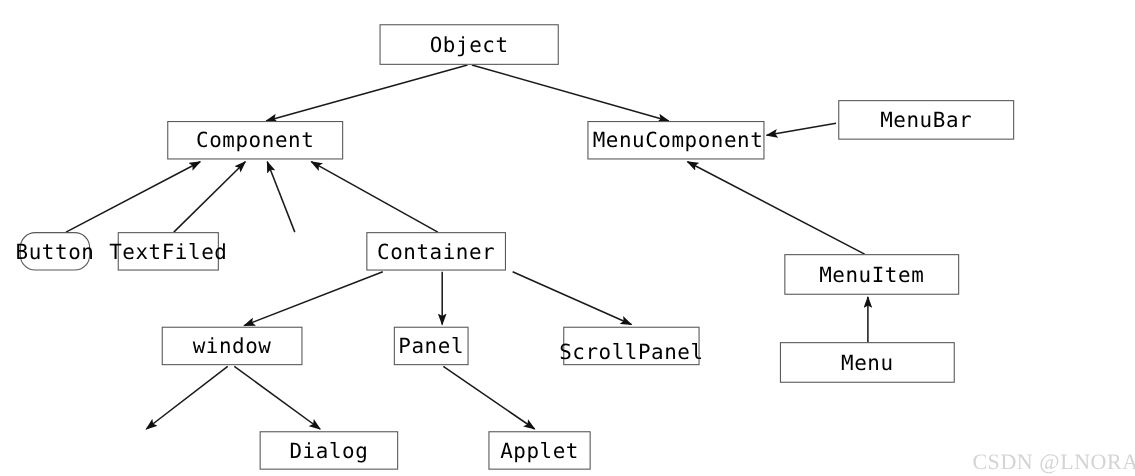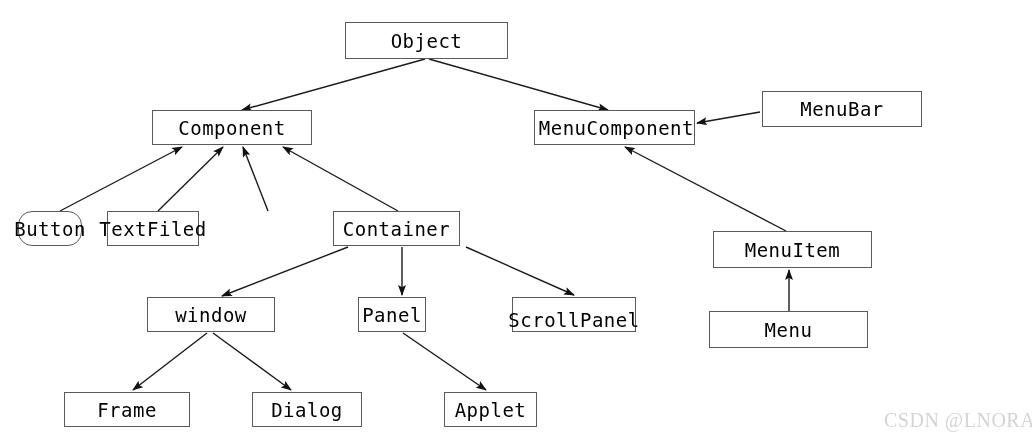--- a/index.html
+++ b/index.html
@@ -107,24 +107,21 @@
   </div>
   <div class="node" style="left: 358px; top: 297px; width: 68px; height: 35px; border-color: rgb(90, 90, 90); color: rgb(0, 0, 0);">
     <span>Panel</span>
   </div>
   <div class="node" style="left: 512px; top: 297px; width: 124px; height: 35px; border-color: rgb(90, 90, 90); color: rgb(0, 0, 0); align-items: flex-end;">
     <span>ScrollPanel</span>
   </div>
   <div class="node" style="left: 709px; top: 311px; width: 159px; height: 37px; border-color: rgb(90, 90, 90); color: rgb(0, 0, 0);">
     <span>Menu</span>
   </div>
-  <div class="node" style="left: 64px; top: 392px; width: 126px; height: 35px; border-color: rgb(90, 90, 90); color: rgb(0, 0, 0);">
-    <span>Frame</span>
-  </div>
-  <div class="node" style="left: 252px; top: 392px; width: 110px; height: 35px; border-color: rgb(90, 90, 90); color: rgb(0, 0, 0);">
+  <div class="node" style="left: 236px; top: 392px; width: 126px; height: 35px; border-color: rgb(90, 90, 90); color: rgb(0, 0, 0);">
     <span>Dialog</span>
   </div>
   <div class="node" style="left: 444px; top: 392px; width: 93px; height: 35px; border-color: rgb(90, 90, 90); color: rgb(0, 0, 0);">
     <span>Applet</span>
   </div>
 
   <div class="watermark" style="left: 884px; top: 409px; color: rgb(212, 212, 212);">CSDN @LNORA</div>
 
 </div>
 

